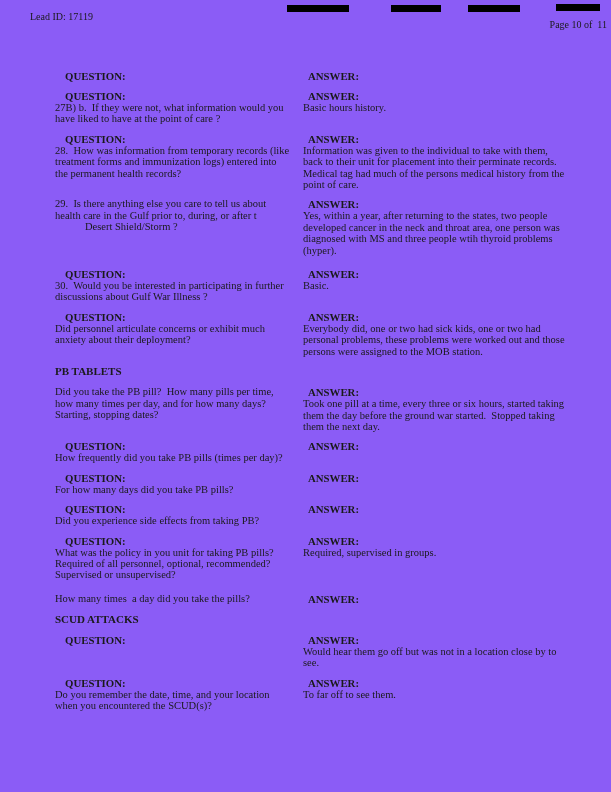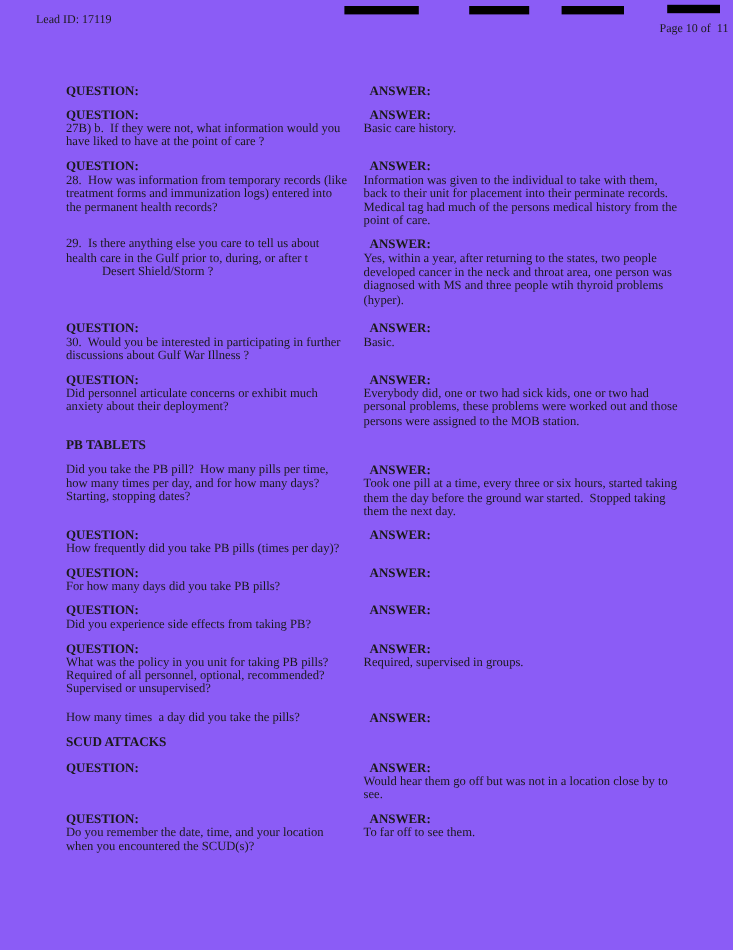--- a/index.html
+++ b/index.html
@@ -26,21 +26,21 @@
 
   .row { display: flex; margin-bottom: 8px; }
   .row.extra-gap { margin-top: 12px; }
   .col-q { flex: 0 0 248px; width: 248px; padding-right: 12px; box-sizing: border-box; }
   .col-a { flex: 1; min-width: 0; }
 
   .label {
     font-weight: bold;
     font-size: 10.8px;
     line-height: 12px;
-    margin-left: 0;
+    margin-left: 10px;
     white-space: pre-wrap;
   }
   .col-a .label { margin-left: 5px; }
   .label:empty { display: none; }
 
   .text {
     font-size: 10.5px;
     line-height: 11.4px;
     white-space: pre-wrap;
   }
@@ -80,21 +80,21 @@
       </div>
     </div>
 
     <div class="row">
       <div class="col-q">
         <div class="label">QUESTION:</div>
         <div class="text">27B) b.  If they were not, what information would you have liked to have at the point of care ?</div>
       </div>
       <div class="col-a">
         <div class="label">ANSWER:</div>
-        <div class="text">Basic care history.</div>
+        <div class="text">Basic hours history.</div>
       </div>
     </div>
 
     <div class="row">
       <div class="col-q">
         <div class="label">QUESTION:</div>
         <div class="text">28.  How was information from temporary records (like treatment forms and immunization logs) entered into the permanent health records?</div>
       </div>
       <div class="col-a">
         <div class="label">ANSWER:</div>

